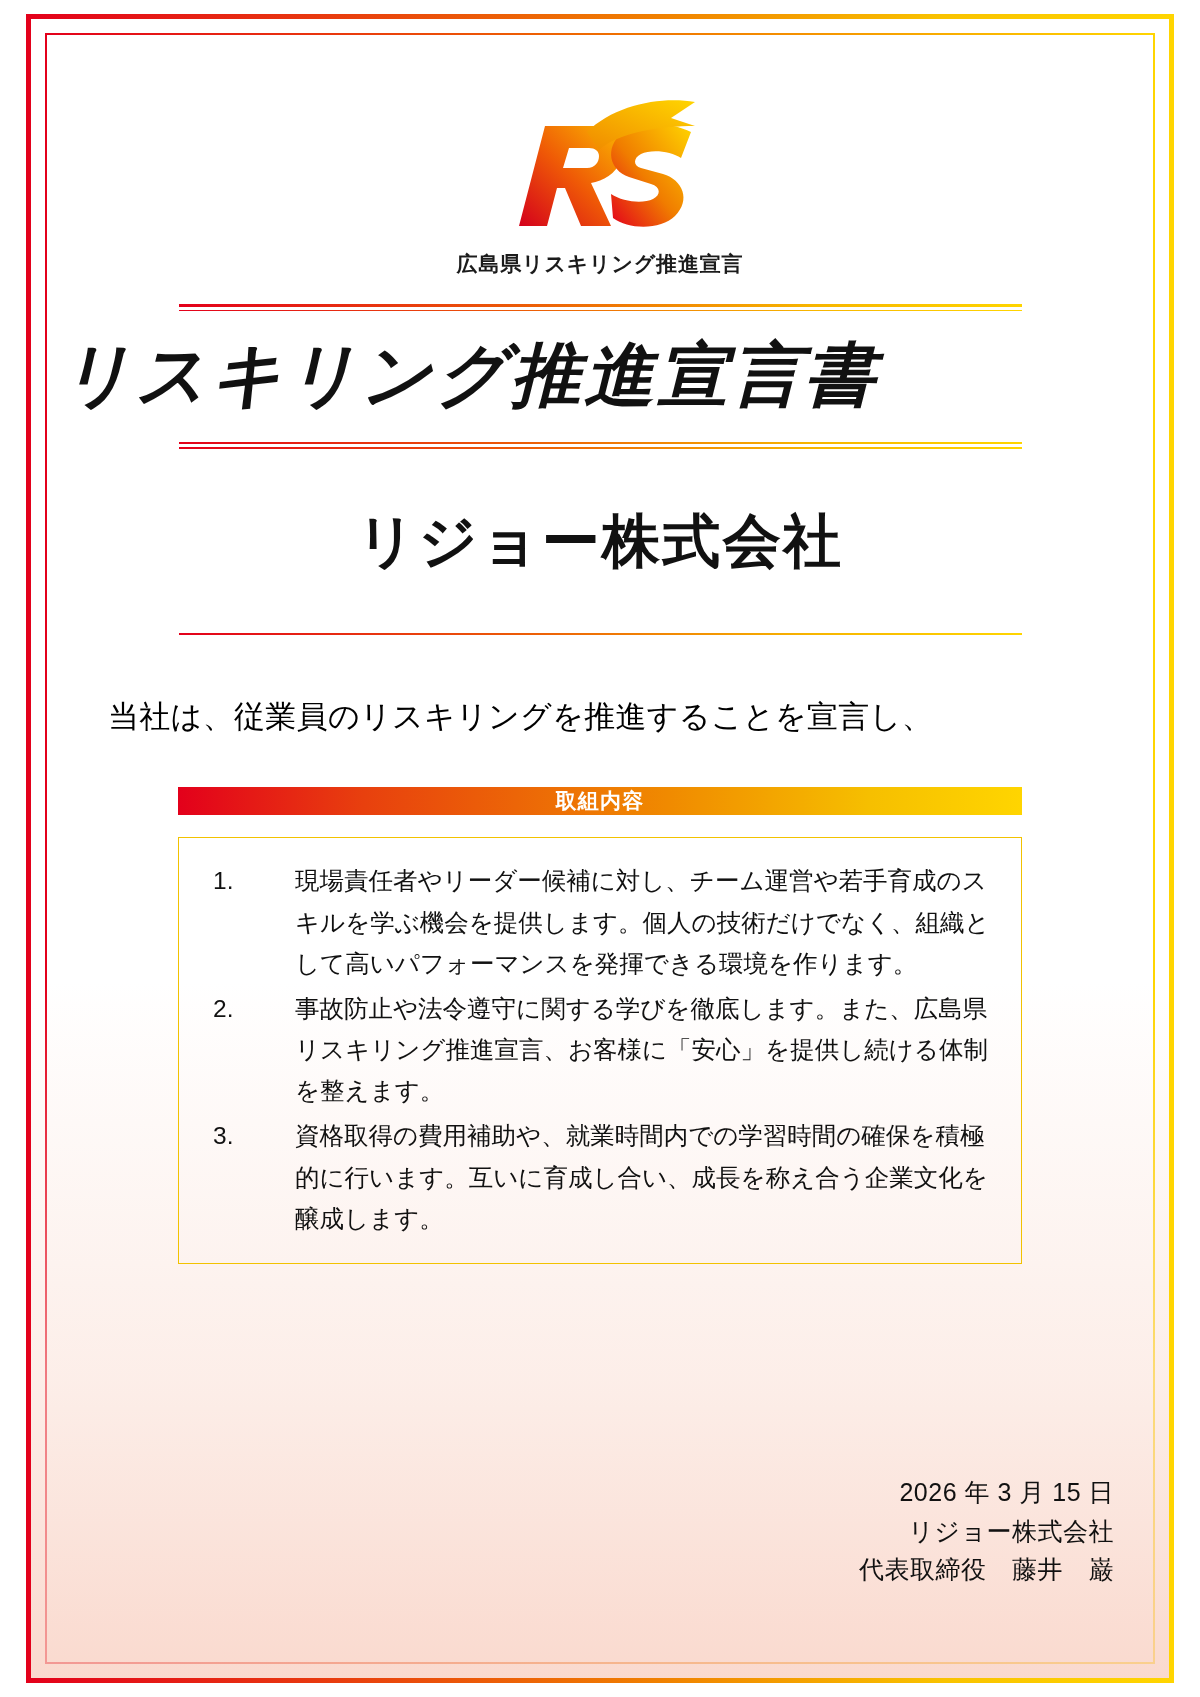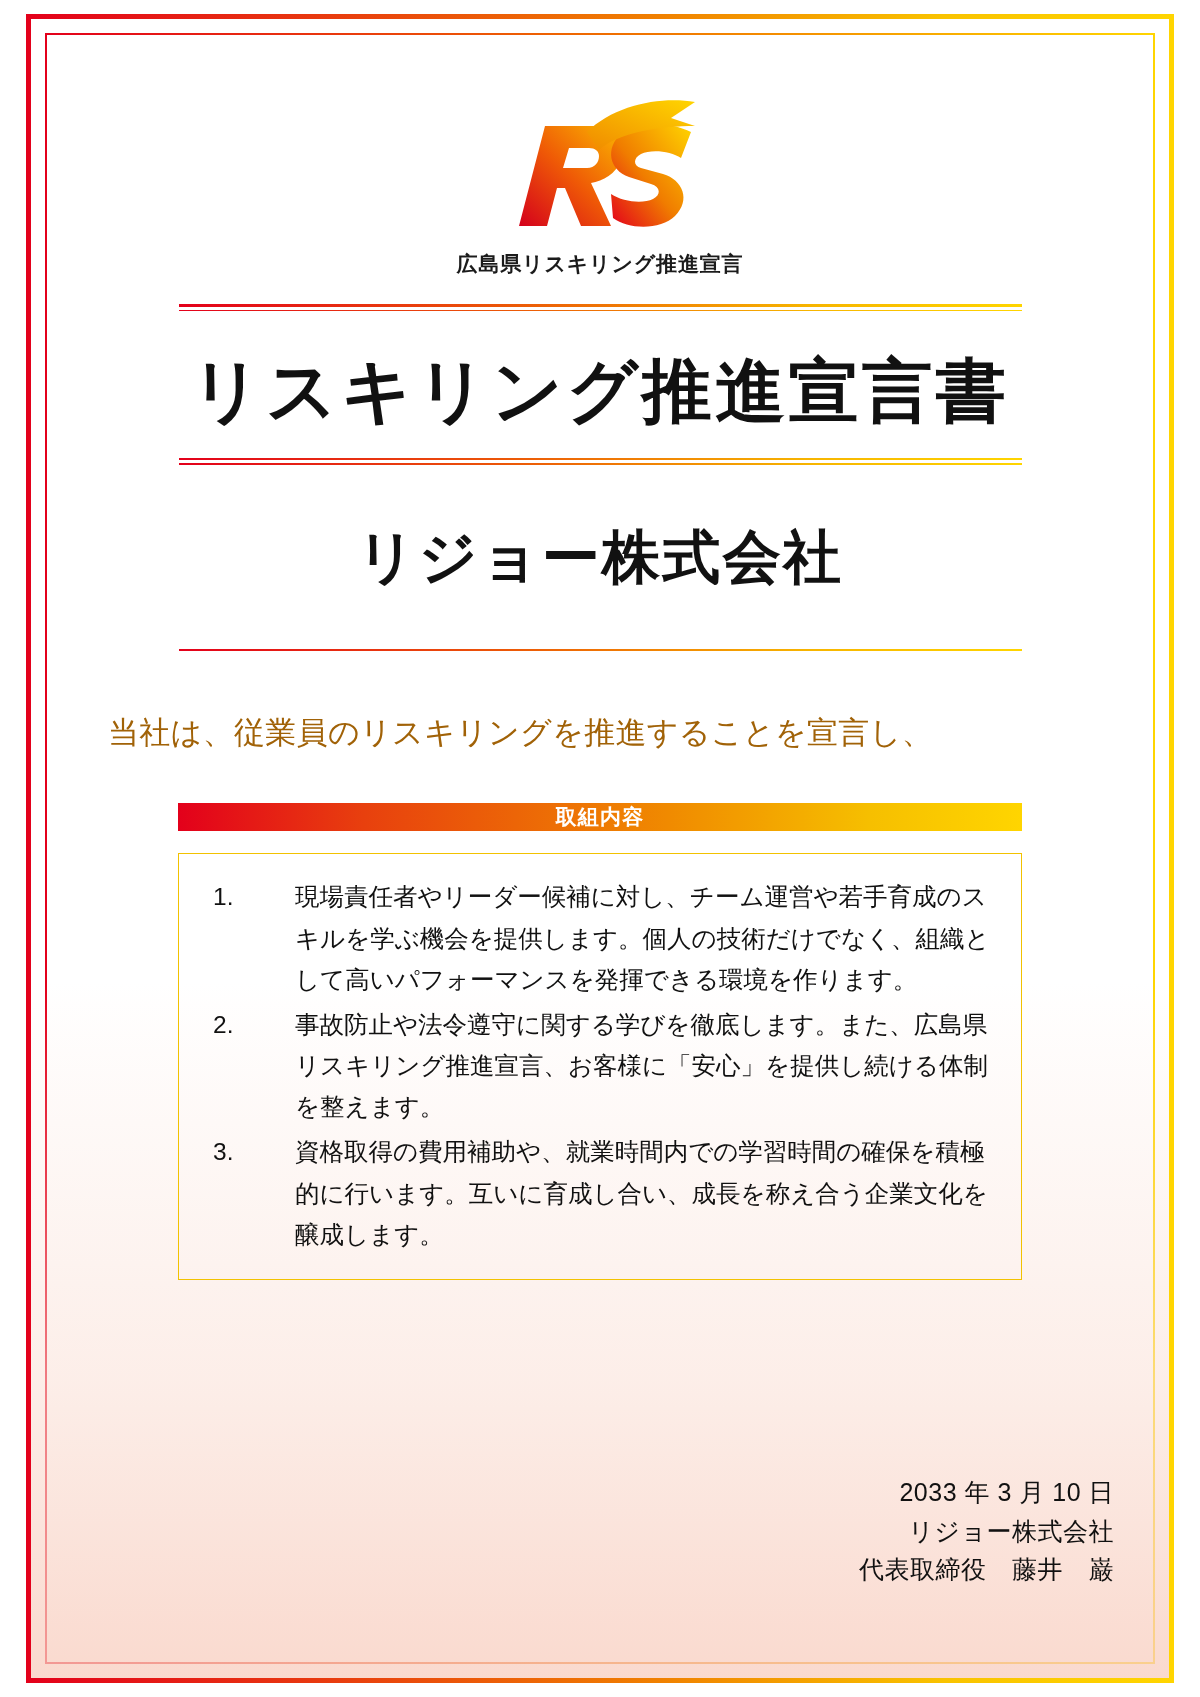--- a/index.html
+++ b/index.html
@@ -105,27 +105,28 @@
     background: linear-gradient(to right, #e3001b 0%, #ec5a07 40%, #f7b500 75%, #ffd500 100%);
   }
   .rule-double .r2 {
     position: absolute;
     left: 0; right: 0; bottom: 0;
     height: 1.5px;
     background: linear-gradient(to right, #e3001b 0%, #ec5a07 40%, #f7b500 75%, #ffd500 100%);
   }
 
   .doc-title {
-    text-align: center;
+    text-align: left;
     font-size: 70px;
     font-weight: bold;
     letter-spacing: 0.05em;
     color: #111111;
-    margin: 40px 0 22px 0;
+    margin: 24px 0 22px 0;
     line-height: 1.15;
+    font-style: italic;
   }
 
   .company-name {
     text-align: center;
     font-size: 58px;
     font-weight: bold;
     letter-spacing: 0.04em;
     color: #111111;
     margin: 54px 0 52px 0;
   }
@@ -135,21 +136,21 @@
     width: 843px;
     height: 2.5px;
     background: linear-gradient(to right, #e3001b 0%, #ec5a07 40%, #f7b500 75%, #ffd500 100%);
   }
 
   
   .statement {
     margin: 52px 10px 0 16px;
     font-size: 31px;
     line-height: 1.95;
-    color: #a16207;
+    color: #000000;
     letter-spacing: 0.01em;
   }
   .statement .indent { padding-left: 32px; }
 
   
   .section-banner {
     margin: 40px auto 0 auto;
     width: 844px;
     height: 28px;
     background: linear-gradient(to right, #e3001b 0%, #e8400e 22%, #f08a00 58%, #f6bf00 82%, #ffd500 100%);
@@ -272,19 +273,19 @@
         <div class="item-num">2.</div>
         <div class="item-text">事故防止や法令遵守に関する学びを徹底します。また、広島県リスキリング推進宣言、お客様に「安心」を提供し続ける体制を整えます。</div>
       </div>
       <div class="item">
         <div class="item-num">3.</div>
         <div class="item-text">資格取得の費用補助や、就業時間内での学習時間の確保を積極的に行います。互いに育成し合い、成長を称え合う企業文化を醸成します。</div>
       </div>
     </div>
 
     <div class="footer">
-      <div>2033 年 3 月 10 日</div>
+      <div>2026 年 3 月 15 日</div>
       <div>リジョー株式会社</div>
       <div>代表取締役　藤井　巌</div>
     </div>
 
   </div>
 </div>
 
 </body></html>

